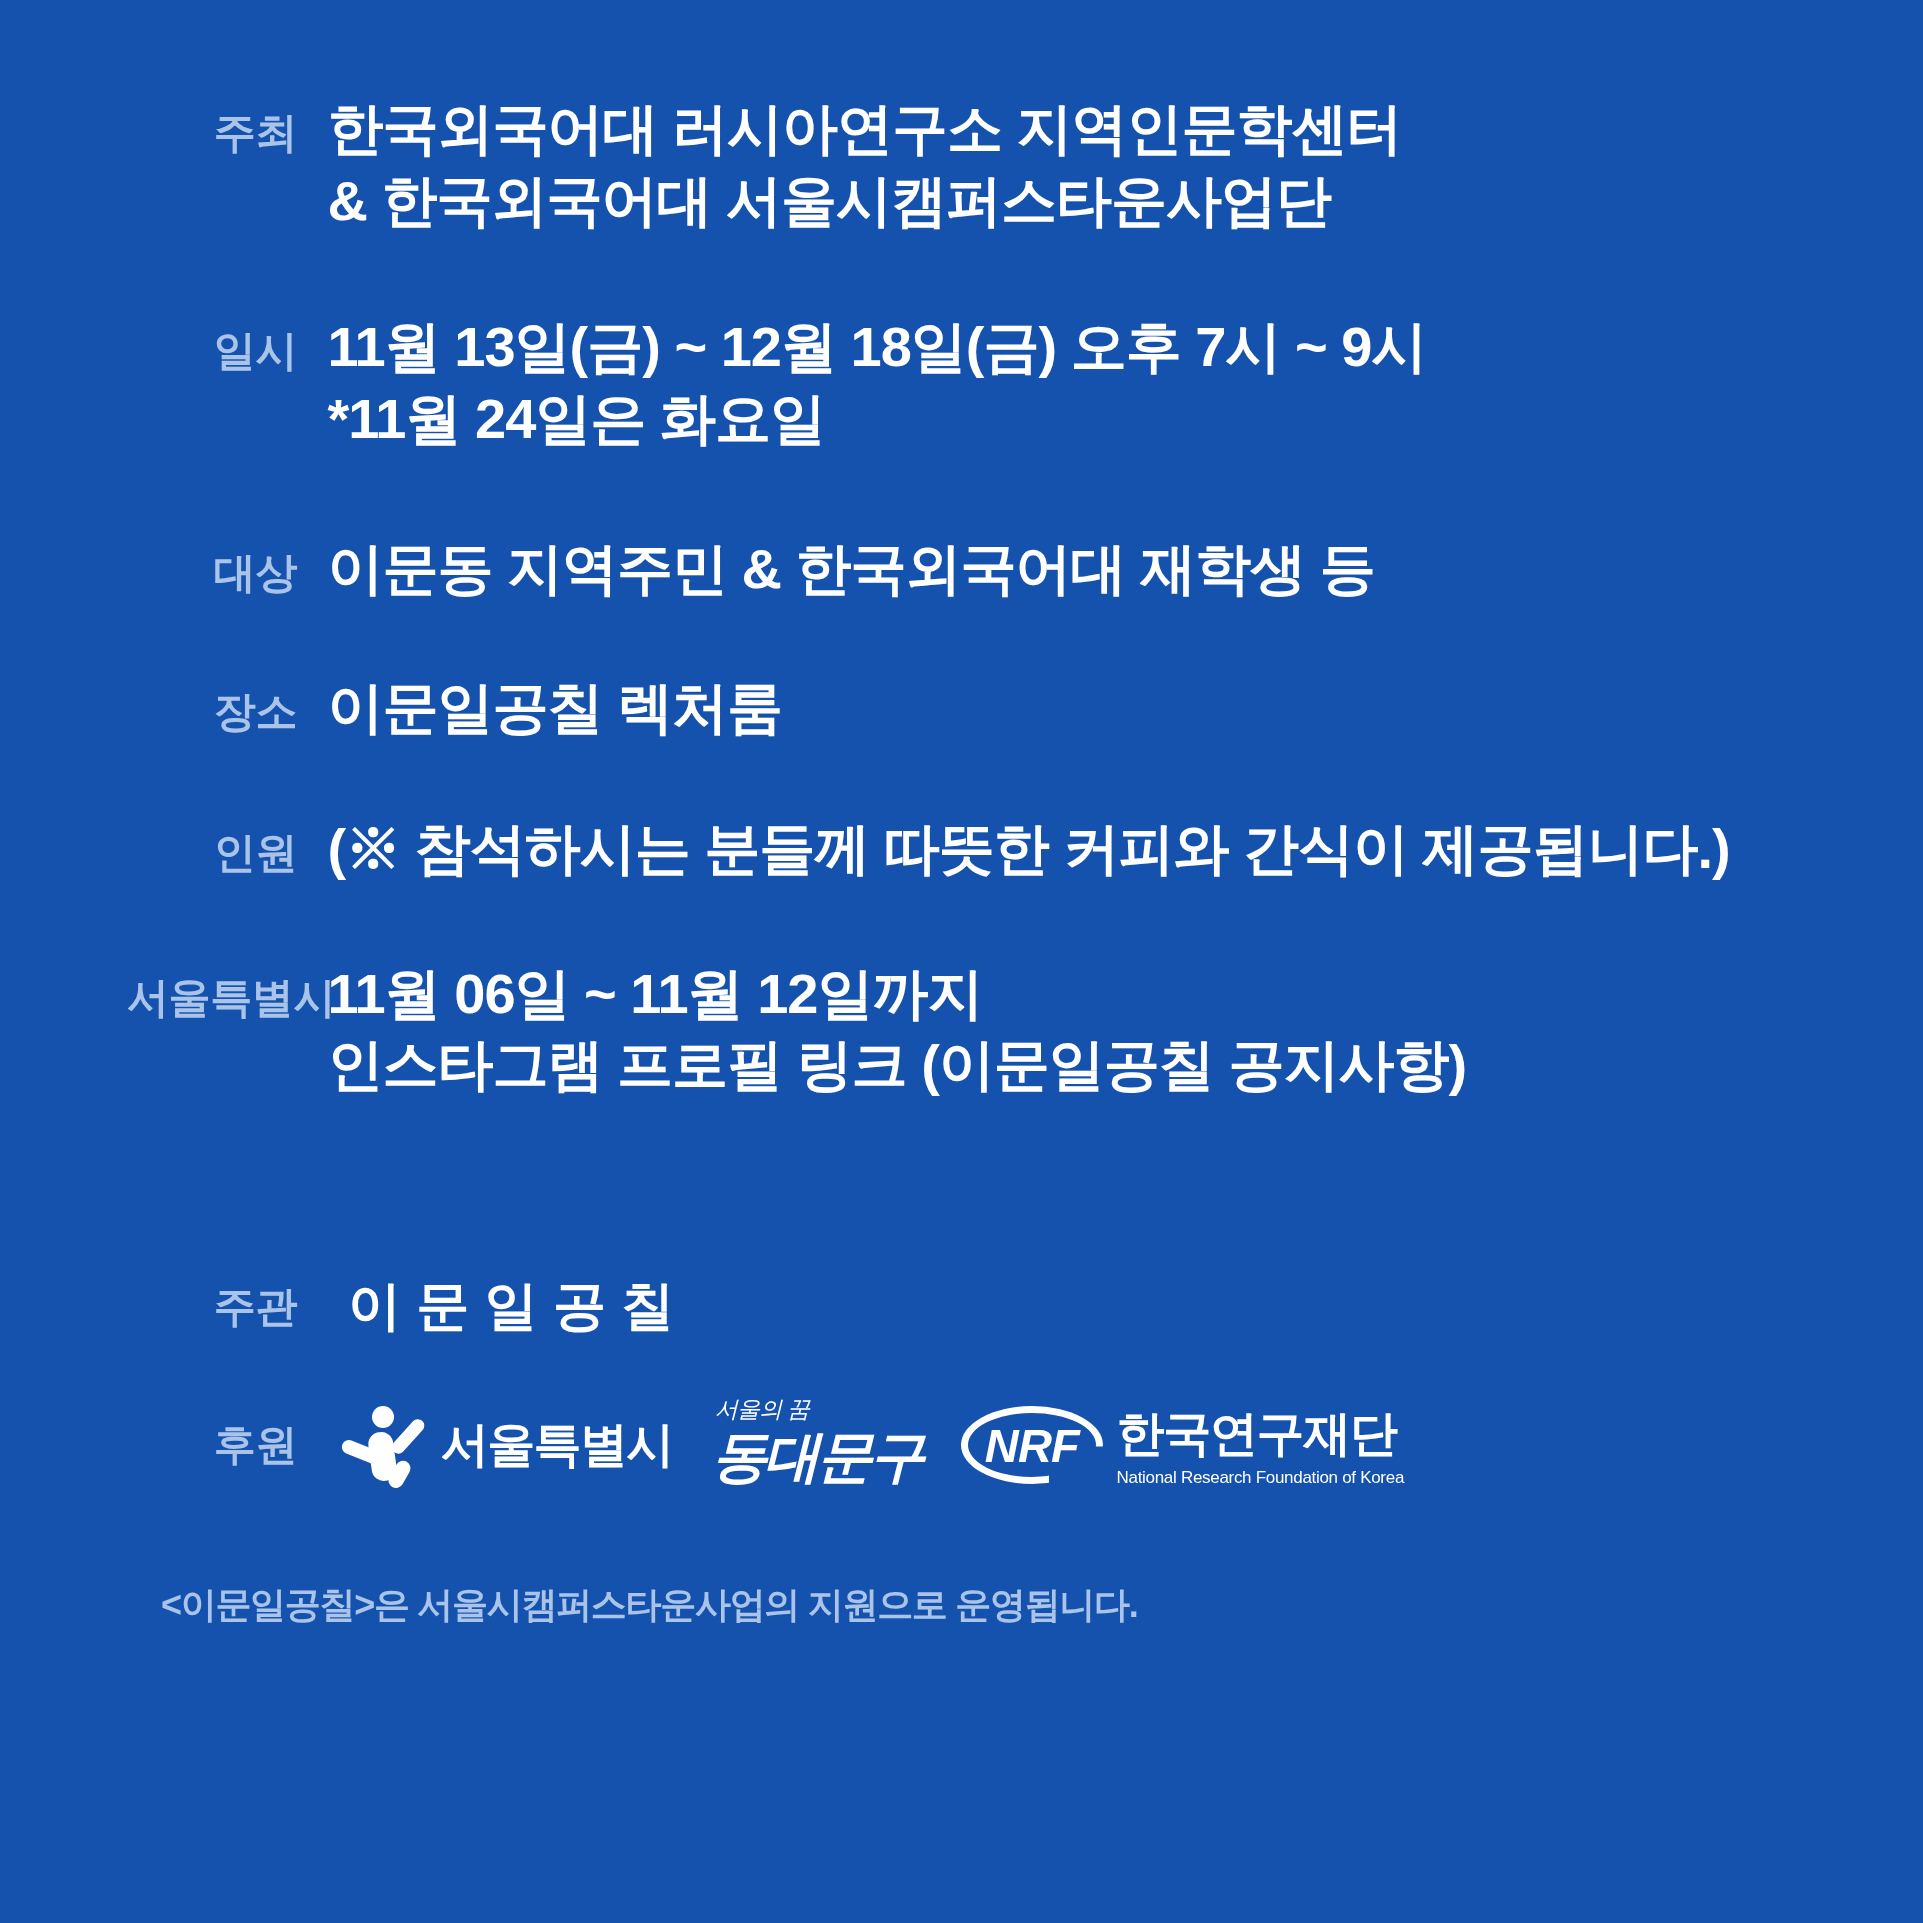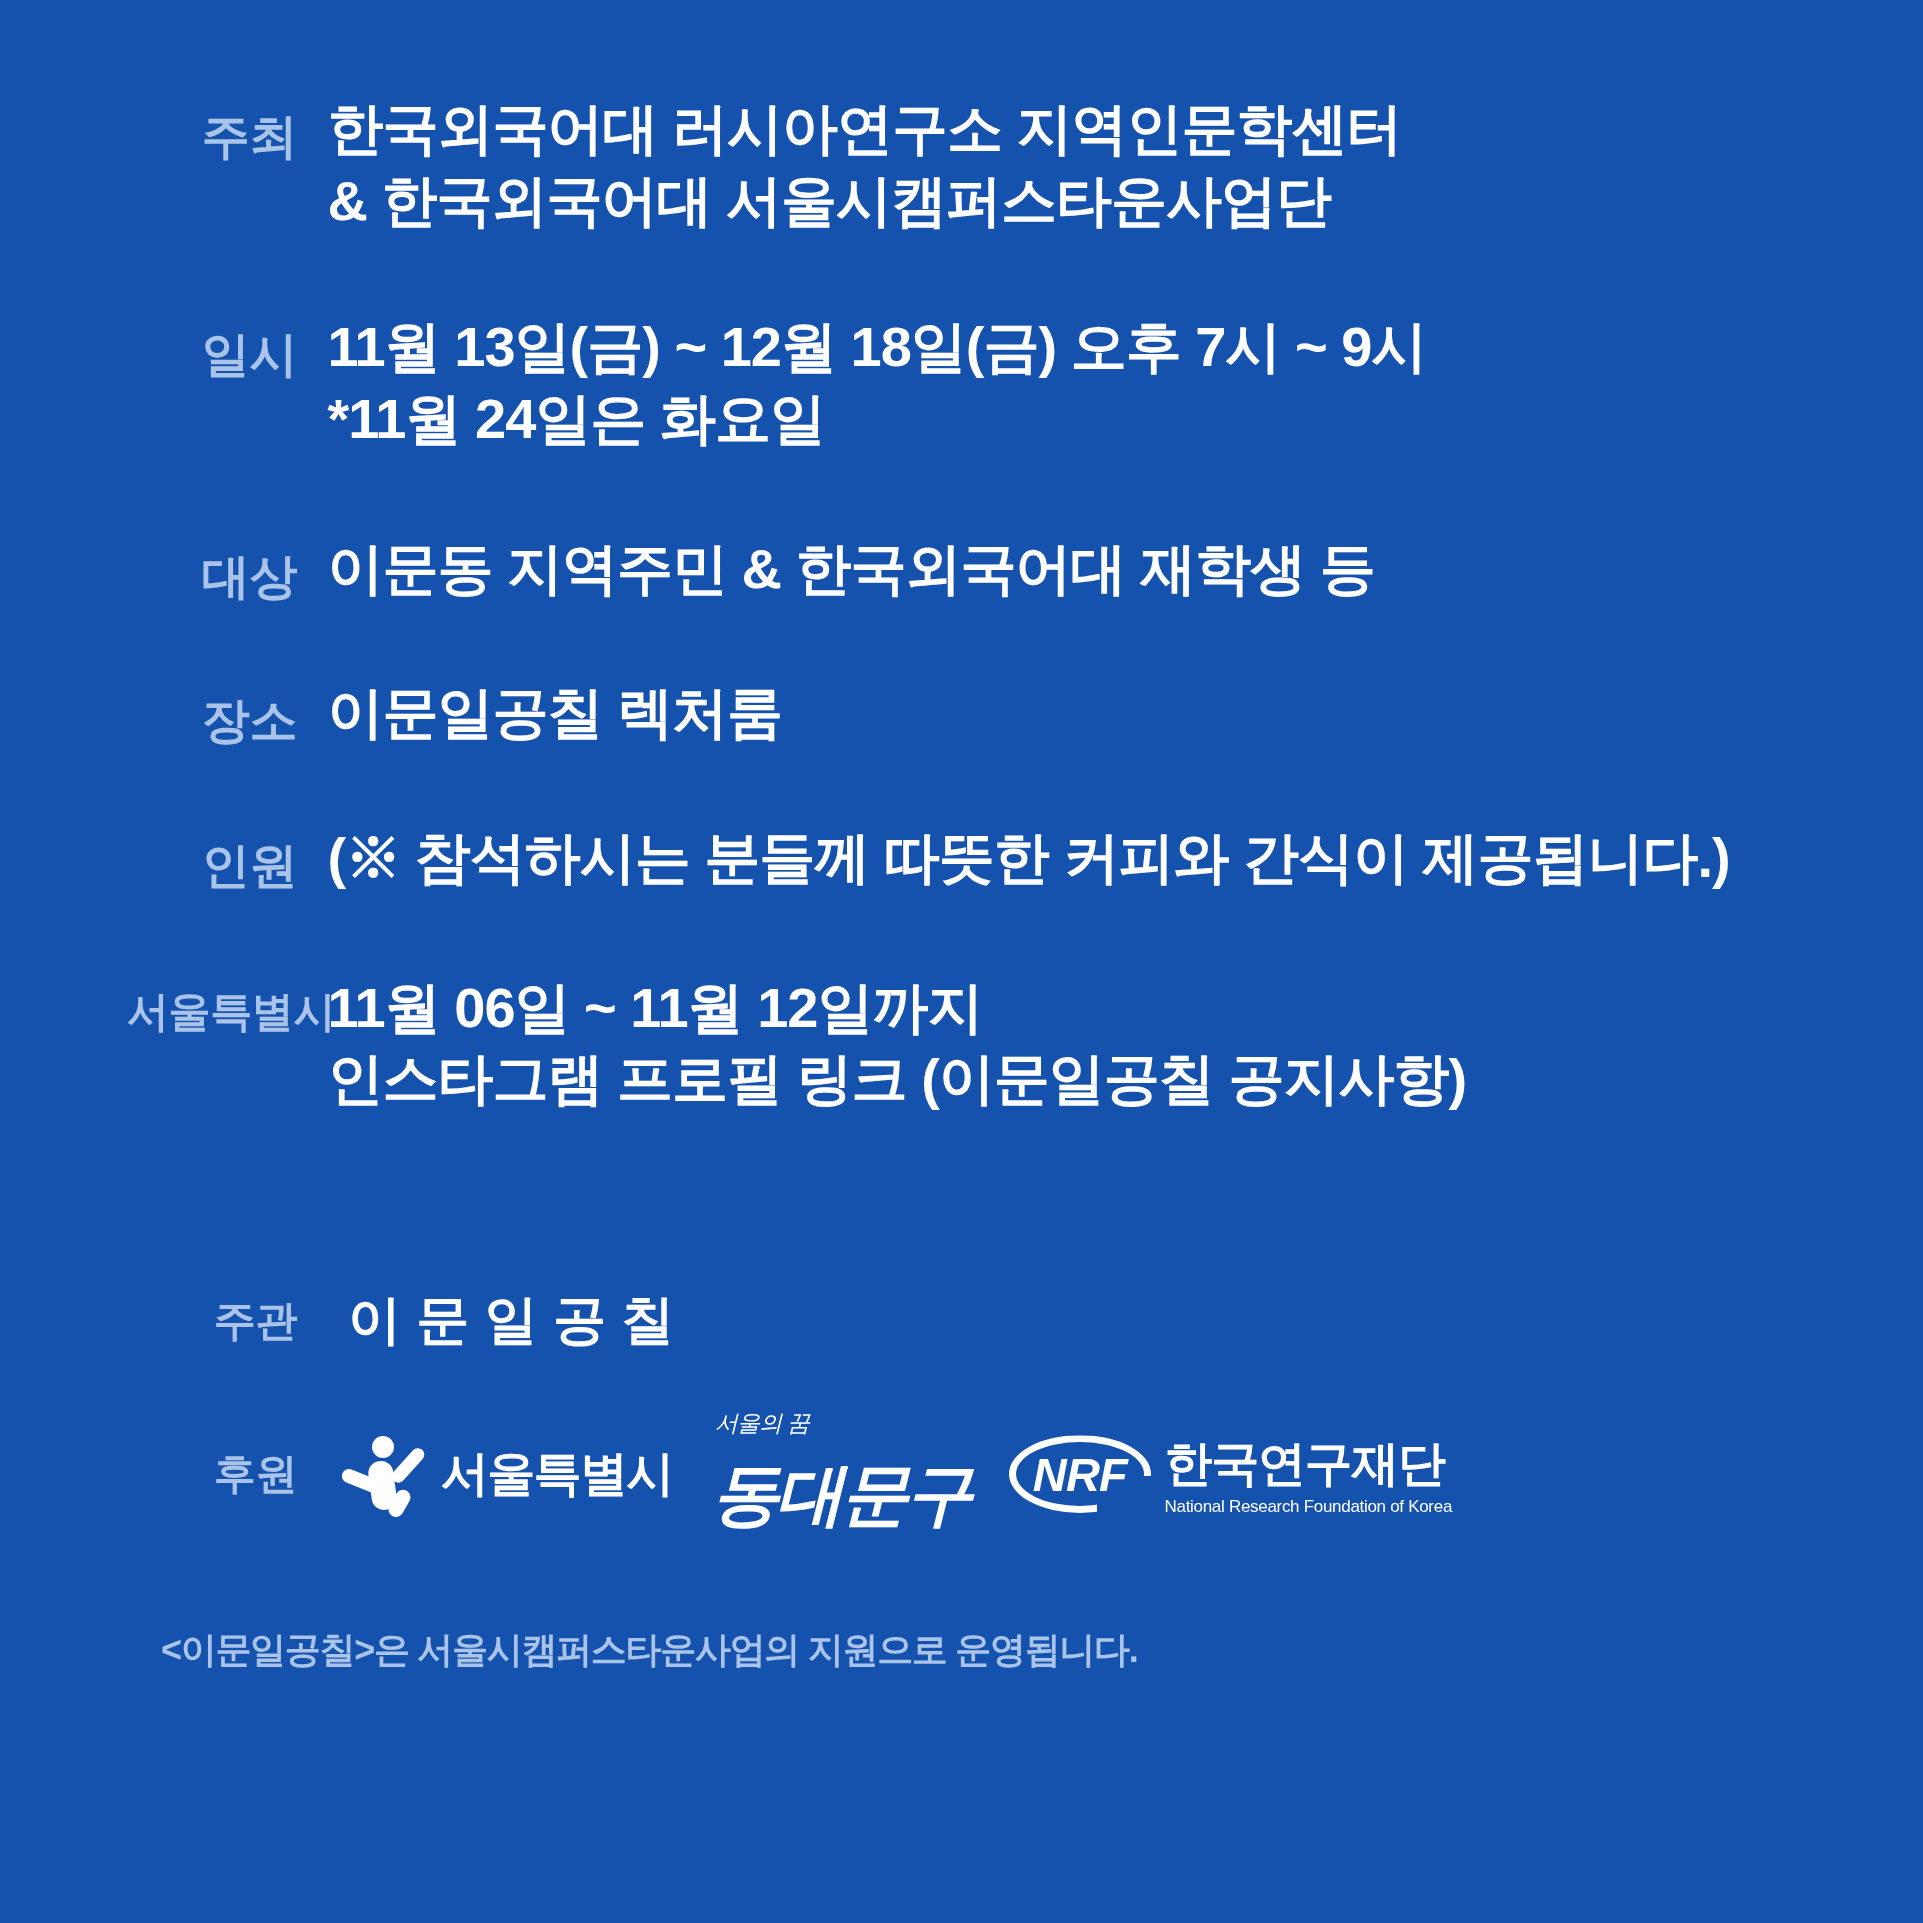--- a/index.html
+++ b/index.html
@@ -28,21 +28,21 @@
   .info-row {
     display: flex;
     align-items: flex-start;
     margin-bottom: 66px;
   }
   .info-label {
     flex: 0 0 170px;
     width: 170px;
     text-align: right;
     color: #a9c4e8;
-    font-size: 48px;
+    font-size: 42px;
     font-weight: bold;
     line-height: 1.34;
     padding-top: 12px;
     padding-right: 0;
     letter-spacing: -0.4px;
     white-space: nowrap;
   }
   .info-label.narrow {
     font-size: 42px;
   }
@@ -184,26 +184,25 @@
   }
   .logo-ddm .ddm-small {
     font-size: 23px;
     font-style: italic;
     letter-spacing: -0.8px;
     margin-bottom: -5.1px;
     margin-left: 3.4px;
     white-space: nowrap;
   }
   .logo-ddm .ddm-big {
-    font-size: 68px;
+    font-size: 56px;
     font-weight: bold;
     font-style: italic;
     letter-spacing: -3.4px;
     white-space: nowrap;
-    margin-top: 16px;
   }
 
   
   .logo-nrf {
     display: flex;
     align-items: center;
     gap: 13.6px;
   }
   .logo-nrf .nrf-mark {
     position: relative;

